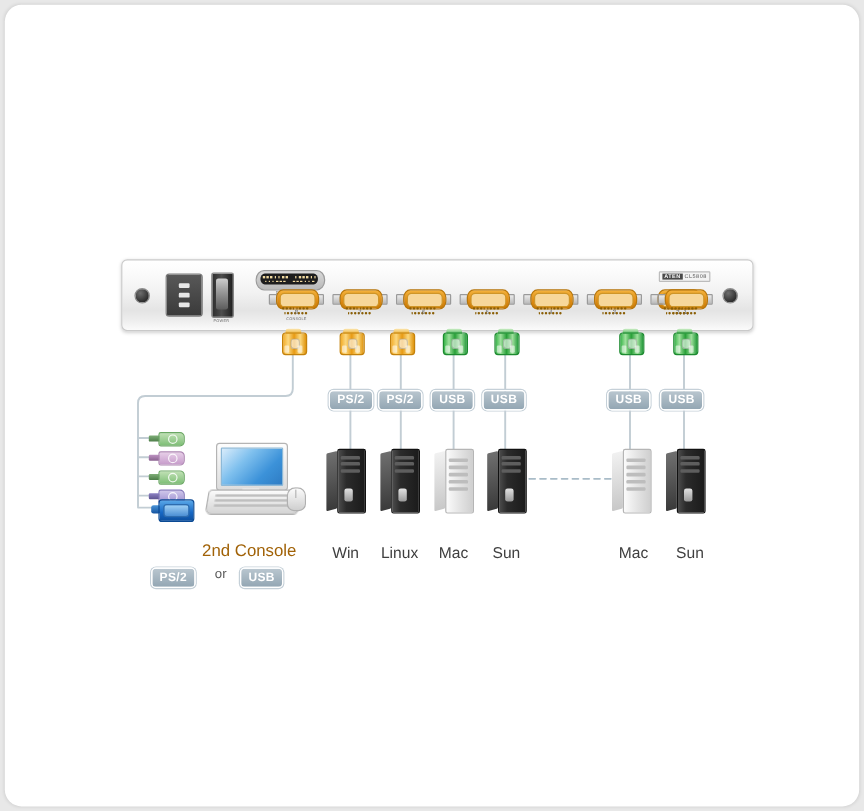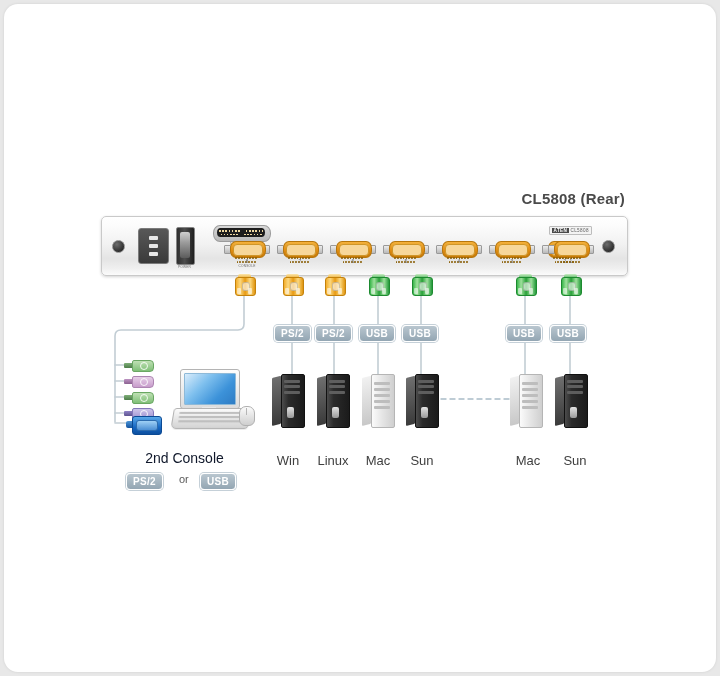--- a/index.html
+++ b/index.html
@@ -455,23 +455,23 @@
     position: absolute;
     left: 6px; top: 1px;
     width: 1px; height: 7px;
     background: #b5b5b5;
   }
 
   #console-label {
     position: absolute;
     left: 118px; top: 446px;
     width: 125px;
-    text-align: center;
+    text-align: right;
     font-size: 14px;
-    color: #0f172a;
+    color: #a16207;
   }
   #console-or {
     position: absolute;
     left: 175px; top: 469px;
     font-size: 11px;
     color: #5a5a5a;
   }
 </style>
 </head>
 <body>
@@ -500,21 +500,20 @@
         <path d="M417,338 L417,372"></path>
         <path d="M521,292 L521,322"></path>
         <path d="M521,338 L521,372"></path>
         <path d="M566,292 L566,322"></path>
         <path d="M566,338 L566,372"></path>
       </g>
 
       <path d="M437,395 L506,395" fill="none" stroke="#a9bcc8" stroke-width="1.4" stroke-dasharray="5,4" stroke-linecap="round"></path>
     </svg>
 
-    <div id="device-title">CL5808 (Rear)</div>
 
     <div id="device-panel">
 
       <div class="panel-screw" style="left:10px; top:23px;"></div>
       <div class="panel-screw" style="left:500px; top:23px;"></div>
 
       <div id="power-inlet">
         <div class="pin" style="top:7px;"></div>
         <div class="pin" style="top:15px;"></div>
         <div class="pin" style="top:23px;"></div>

